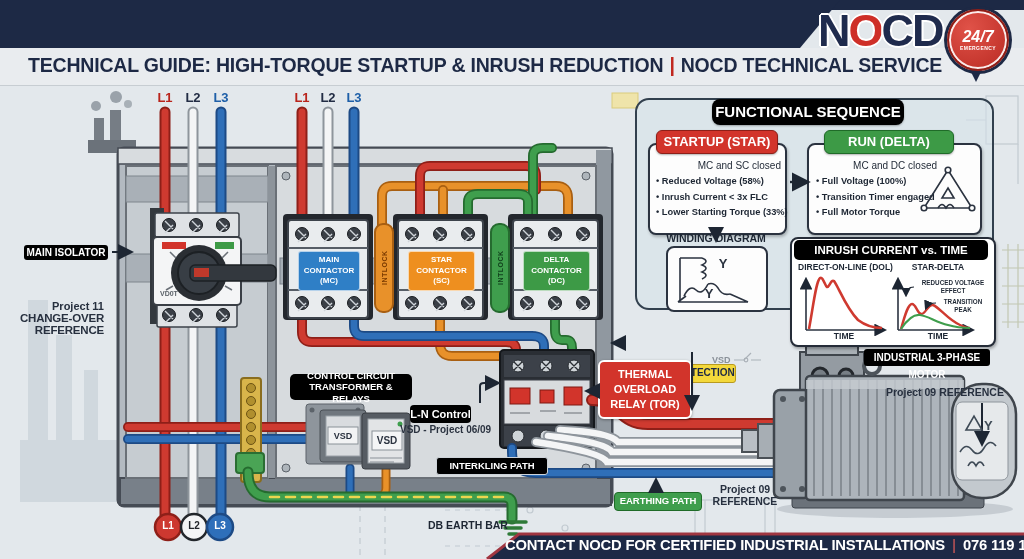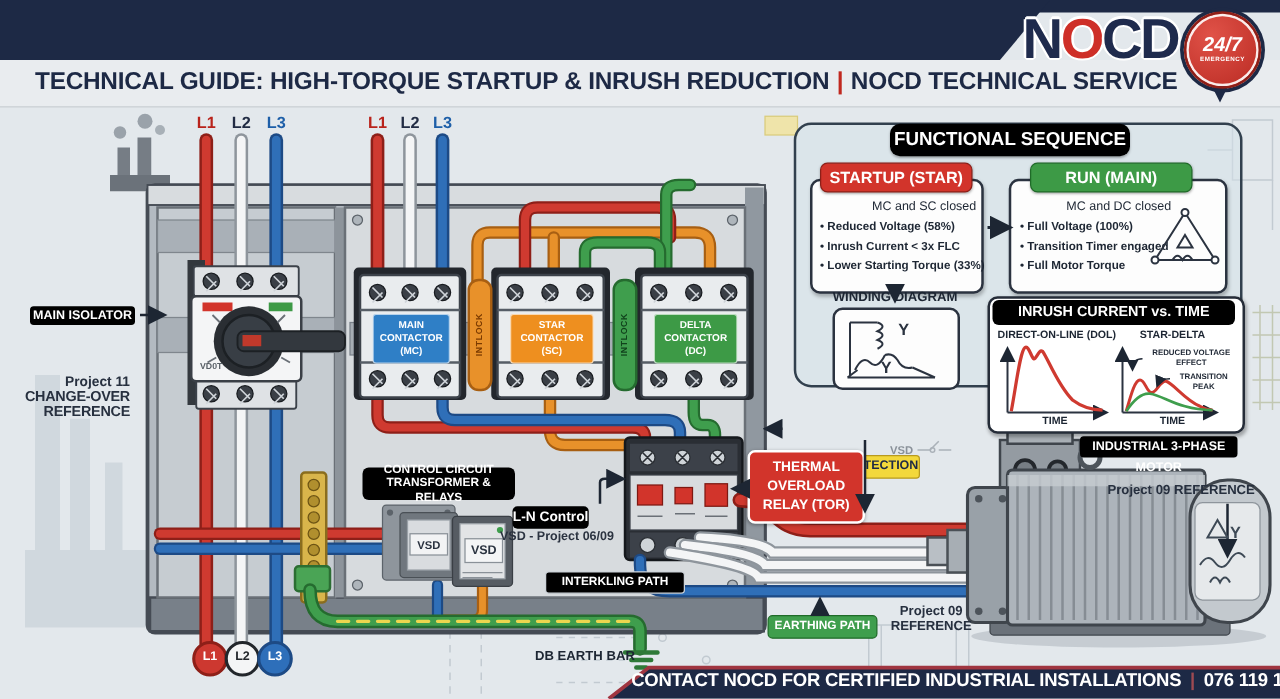--- a/index.html
+++ b/index.html
@@ -477,21 +477,21 @@
     <div>OVERLOAD</div>
     <div>RELAY (TOR)</div>
   </div>
   <div class="abs vsd-note">VSD</div>
 
   <div class="abs seq-container"></div>
   <div class="abs navy-badge seq-title">FUNCTIONAL SEQUENCE</div>
   <div class="abs seq-card star-card"></div>
   <div class="abs seq-card delta-card"></div>
   <div class="abs star-badge">STARTUP (STAR)</div>
-  <div class="abs delta-badge">RUN (MAIN)</div>
+  <div class="abs delta-badge">RUN (DELTA)</div>
   <div class="abs seq-head star-head">MC and SC closed</div>
   <div class="abs seq-head delta-head">MC and DC closed</div>
   <div class="abs seq-bullets star-bullets">
     <div>• Reduced Voltage (58%)</div>
     <div>• Inrush Current &lt; 3x FLC</div>
     <div>• Lower Starting Torque (33%)</div>
   </div>
   <div class="abs seq-bullets delta-bullets">
     <div>• Full Voltage (100%)</div>
     <div>• Transition Timer engaged</div>

